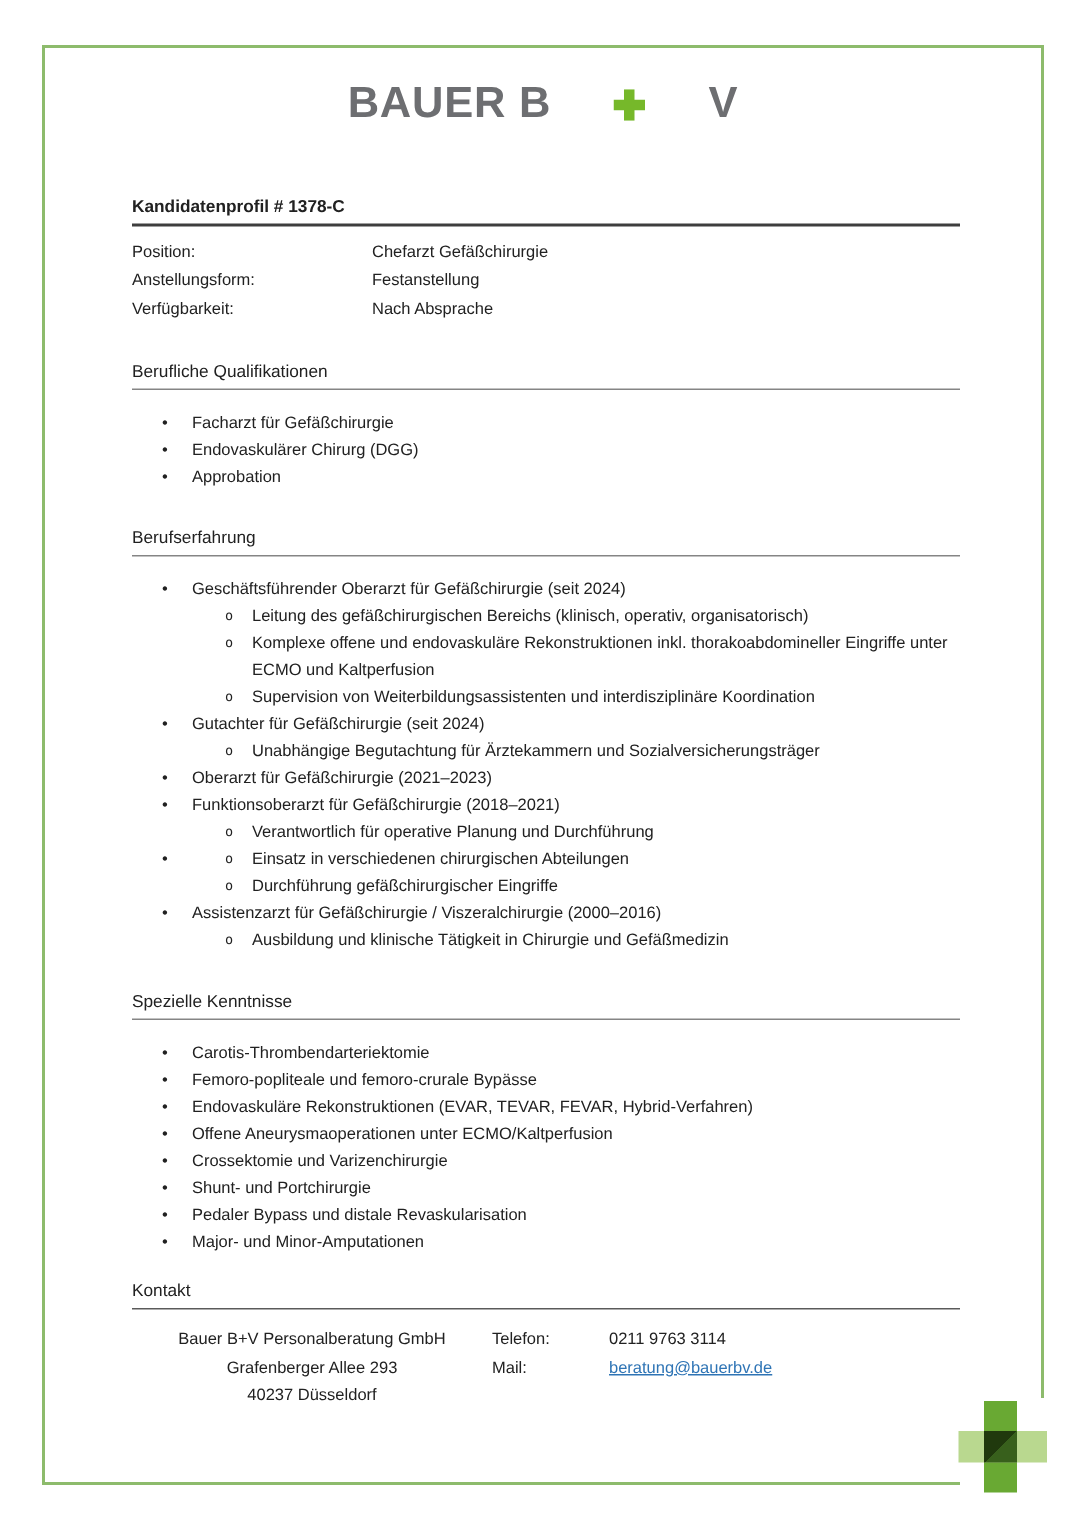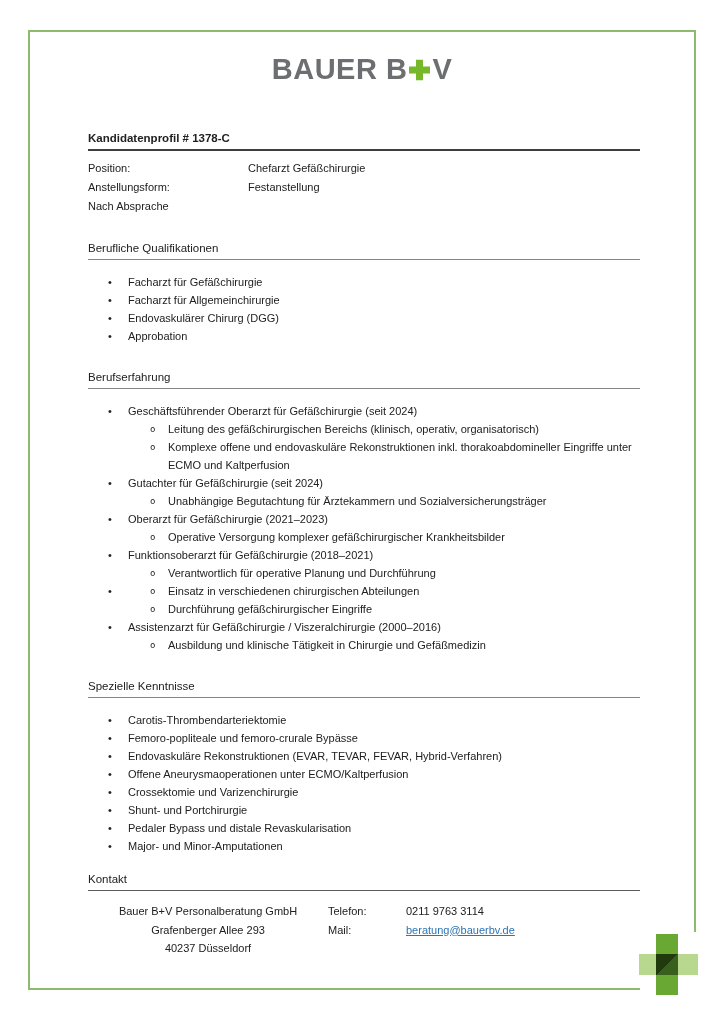--- a/index.html
+++ b/index.html
@@ -9,21 +9,21 @@
   .page { position:relative; width:724px; height:1024px; background:#ffffff; overflow:hidden; }
 
   
   .frame { position:absolute; background:#8dbb6c; }
   .frame-top    { left:28px;  top:30px;  width:668px; height:2px; }
   .frame-left   { left:28px;  top:30px;  width:2px;   height:960px; }
   .frame-right  { left:694px; top:30px;  width:2px;   height:902px; }
   .frame-bottom { left:28px;  top:988px; width:612px; height:2px; }
 
   
-  .logo { margin:0 auto; padding-top:52px; display:flex; justify-content:center; align-items:center; height:86px; }
+  .logo { margin:0 auto; padding-top:52px; display:flex; justify-content:center; align-items:center; height:86px;gap:40px; }
   .logo-text { font-size:29px; font-weight:bold; color:#6d6e71; letter-spacing:0.5px; line-height:1; }
   .logo-plus { display:inline-block; margin:0 2px; transform:translateY(0.5px); line-height:0; }
 
   
   .content { margin:0 84px 0 88px; width:552px; }
 
   .doc-title { margin-top:45px; font-size:11.5px; font-weight:bold; line-height:14px;
                padding-bottom:4px; border-bottom:2px solid #3e3e3e; }
 
   .fields { margin-top:8px; }
@@ -84,47 +84,46 @@
     <div class="fields" id="fields">
         <div class="field-row">
           <span class="field-label">Position:</span>
           <span class="field-value">Chefarzt Gefäßchirurgie</span>
         </div>
         <div class="field-row">
           <span class="field-label">Anstellungsform:</span>
           <span class="field-value">Festanstellung</span>
         </div>
         <div class="field-row">
+          <span class="field-label">Verfügbarkeit:</span>
           <span class="field-value">Nach Absprache</span>
         </div>
       </div>
 
     <div id="sections">
         <div class="section">
           <div class="section-heading">Berufliche Qualifikationen</div>
           <ul class="l1">
             <li><span class="li-text">Facharzt für Gefäßchirurgie</span></li>
-            <li><span class="li-text">Facharzt für Allgemeinchirurgie</span></li>
             <li><span class="li-text">Endovaskulärer Chirurg (DGG)</span></li>
             <li><span class="li-text">Approbation</span></li>
           </ul>
         </div>
         <div class="section">
           <div class="section-heading">Berufserfahrung</div>
           <ul class="l1">
             <li><span class="li-text">Geschäftsführender Oberarzt für Gefäßchirurgie (seit 2024)</span><ul class="l2">
                 <li>Leitung des gefäßchirurgischen Bereichs (klinisch, operativ, organisatorisch)</li>
                 <li>Komplexe offene und endovaskuläre Rekonstruktionen inkl. thorakoabdomineller Eingriffe unter ECMO und Kaltperfusion</li>
+                <li>Supervision von Weiterbildungsassistenten und interdisziplinäre Koordination</li>
               </ul></li>
             <li><span class="li-text">Gutachter für Gefäßchirurgie (seit 2024)</span><ul class="l2">
                 <li>Unabhängige Begutachtung für Ärztekammern und Sozialversicherungsträger</li>
               </ul></li>
-            <li><span class="li-text">Oberarzt für Gefäßchirurgie (2021–2023)</span><ul class="l2">
-                <li>Operative Versorgung komplexer gefäßchirurgischer Krankheitsbilder</li>
-              </ul></li>
+            <li><span class="li-text">Oberarzt für Gefäßchirurgie (2021–2023)</span></li>
             <li><span class="li-text">Funktionsoberarzt für Gefäßchirurgie (2018–2021)</span><ul class="l2">
                 <li>Verantwortlich für operative Planung und Durchführung</li>
               </ul></li>
             <li><ul class="l2">
                 <li>Einsatz in verschiedenen chirurgischen Abteilungen</li>
                 <li>Durchführung gefäßchirurgischer Eingriffe</li>
               </ul></li>
             <li><span class="li-text">Assistenzarzt für Gefäßchirurgie / Viszeralchirurgie (2000–2016)</span><ul class="l2">
                 <li>Ausbildung und klinische Tätigkeit in Chirurgie und Gefäßmedizin</li>
               </ul></li>

